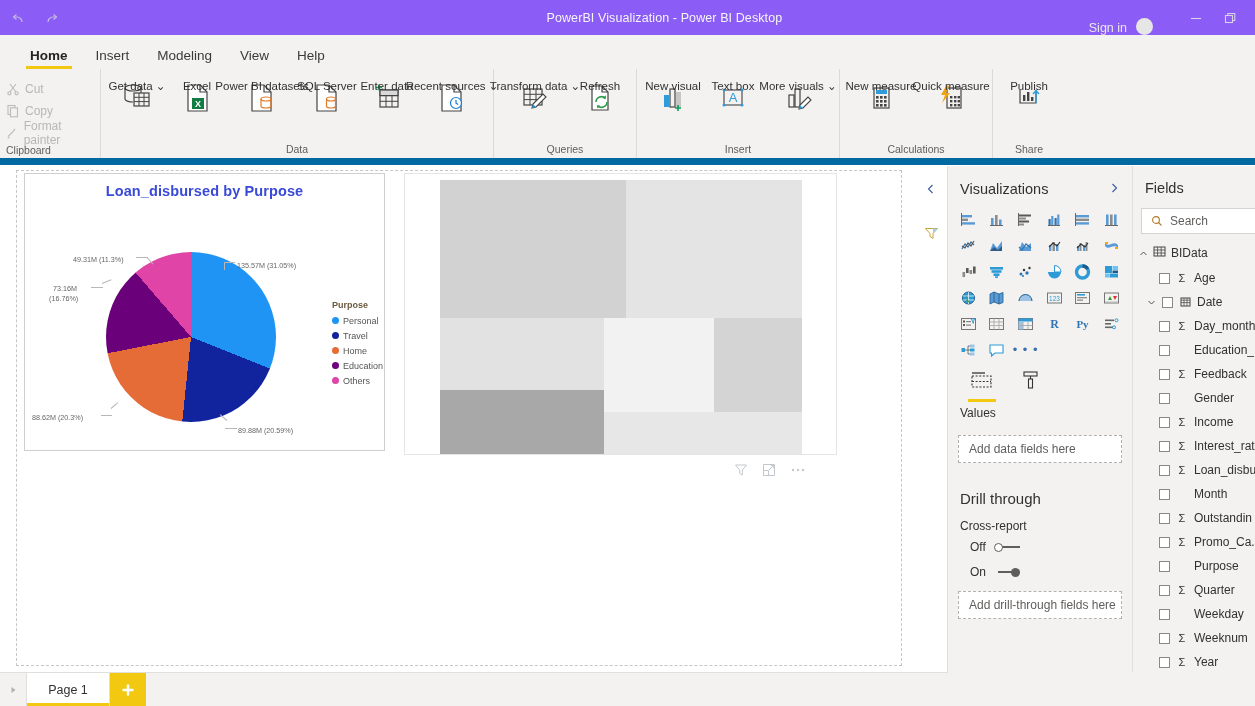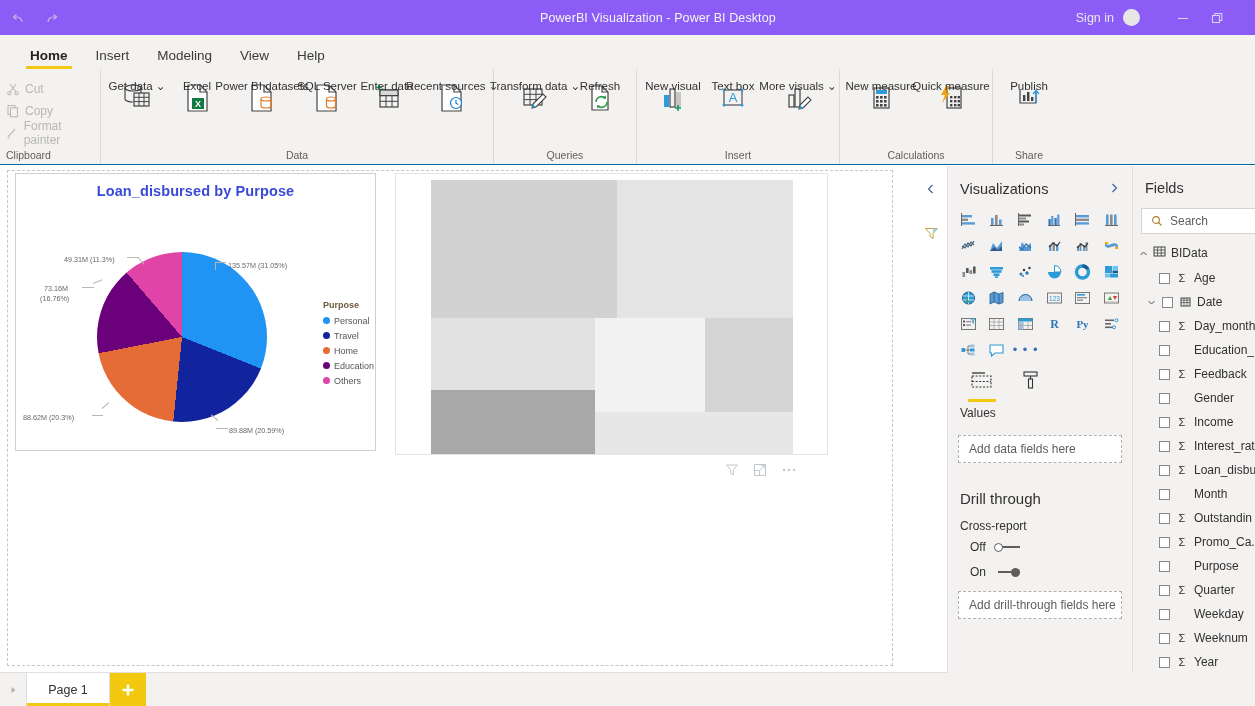--- a/index.html
+++ b/index.html
@@ -15,21 +15,21 @@
   .titlebar{
     position:absolute; left:0; top:0; width:1255px; height:35px;
     background:#8b5cf6; color:#f2f2f2;
     display:flex; align-items:center;
   }
   .tb-qat{ display:flex; align-items:center; gap:14px; padding-left:10px; width:240px;}
   .tb-icn{ width:18px;height:18px; opacity:.75; cursor:pointer;}
   .tb-title{
     flex:1; text-align:center; font-size:12.5px; color:#f5f5f5; letter-spacing:.1px;
   }
-  .tb-right{ display:flex; align-items:center; gap:0px; padding-right:21px;}
+  .tb-right{ display:flex; align-items:flex-end; gap:0px; padding-right:8px;}
   .signin{ font-size:12.5px; color:#e8e8e8; margin-right:9px; cursor:pointer;}
   .avatar{ width:17px;height:17px;border-radius:50%;background:#e6e6e6; margin-right:26px;}
   .wbtn{ width:34px;height:35px; display:flex;align-items:center;justify-content:center; cursor:pointer;}
   .wbtn svg{ opacity:.85;}
 
   
   .ribtabs{
     position:absolute; left:0; top:35px; width:1255px; height:34px;
     background:#f3f2f1; display:flex; align-items:flex-end; padding-left:16px;
     border-bottom:0;
@@ -39,21 +39,21 @@
     position:relative; line-height:1;
   }
   .rtab.active{ color:#252423; font-weight:bold;}
   .rtab.active::after{
     content:""; position:absolute; left:10px; right:10px; bottom:0; height:3px; background:#f2c811;
   }
 
   
   .ribbon{
     position:absolute; left:0; top:69px; width:1255px; height:96px;
-    background:#f3f2f1; border-bottom:1px solid #0369a1;
+    background:#f3f2f1; border-bottom:7px solid #0369a1;
     display:flex; align-items:stretch;
   }
   .rgroup{ display:flex; flex-direction:column; position:relative; padding:0 6px;}
   .rgroup + .rgroup{ border-left:1px solid #dcdad8;}
   .rgrow{ display:flex; align-items:flex-start; flex:1; padding-top:6px;}
   .rglabel{
     font-size:10.5px; color:#605e5c; text-align:center; padding-bottom:3px;
     width:100%;
   }
   .rbtn{
@@ -71,21 +71,21 @@
   .clipbtn{
     display:flex; align-items:center; gap:5px; font-size:12px; color:#b9b7b5;
     height:22px; padding-left:2px; cursor:default;
   }
 
   
   .canvaswrap{
     position:absolute; left:0; top:166px; width:915px; height:506px; background:#fff;
   }
   .canvas{
-    position:absolute; left:7px; top:4px; width:886px; height:496px;
+    position:absolute; left:16px; top:4px; width:886px; height:496px;
     border:1px dashed #c8c6c4; background:#fff;
   }
 
   
   .visual-pie{
     position:absolute; left:7px; top:2px; width:361px; height:278px;
     border:1px solid #d0cfce; background:#fff;
   }
   .pie-title{
     text-align:center; color:#3a4ad8; font-size:14.5px; font-weight:bold;

